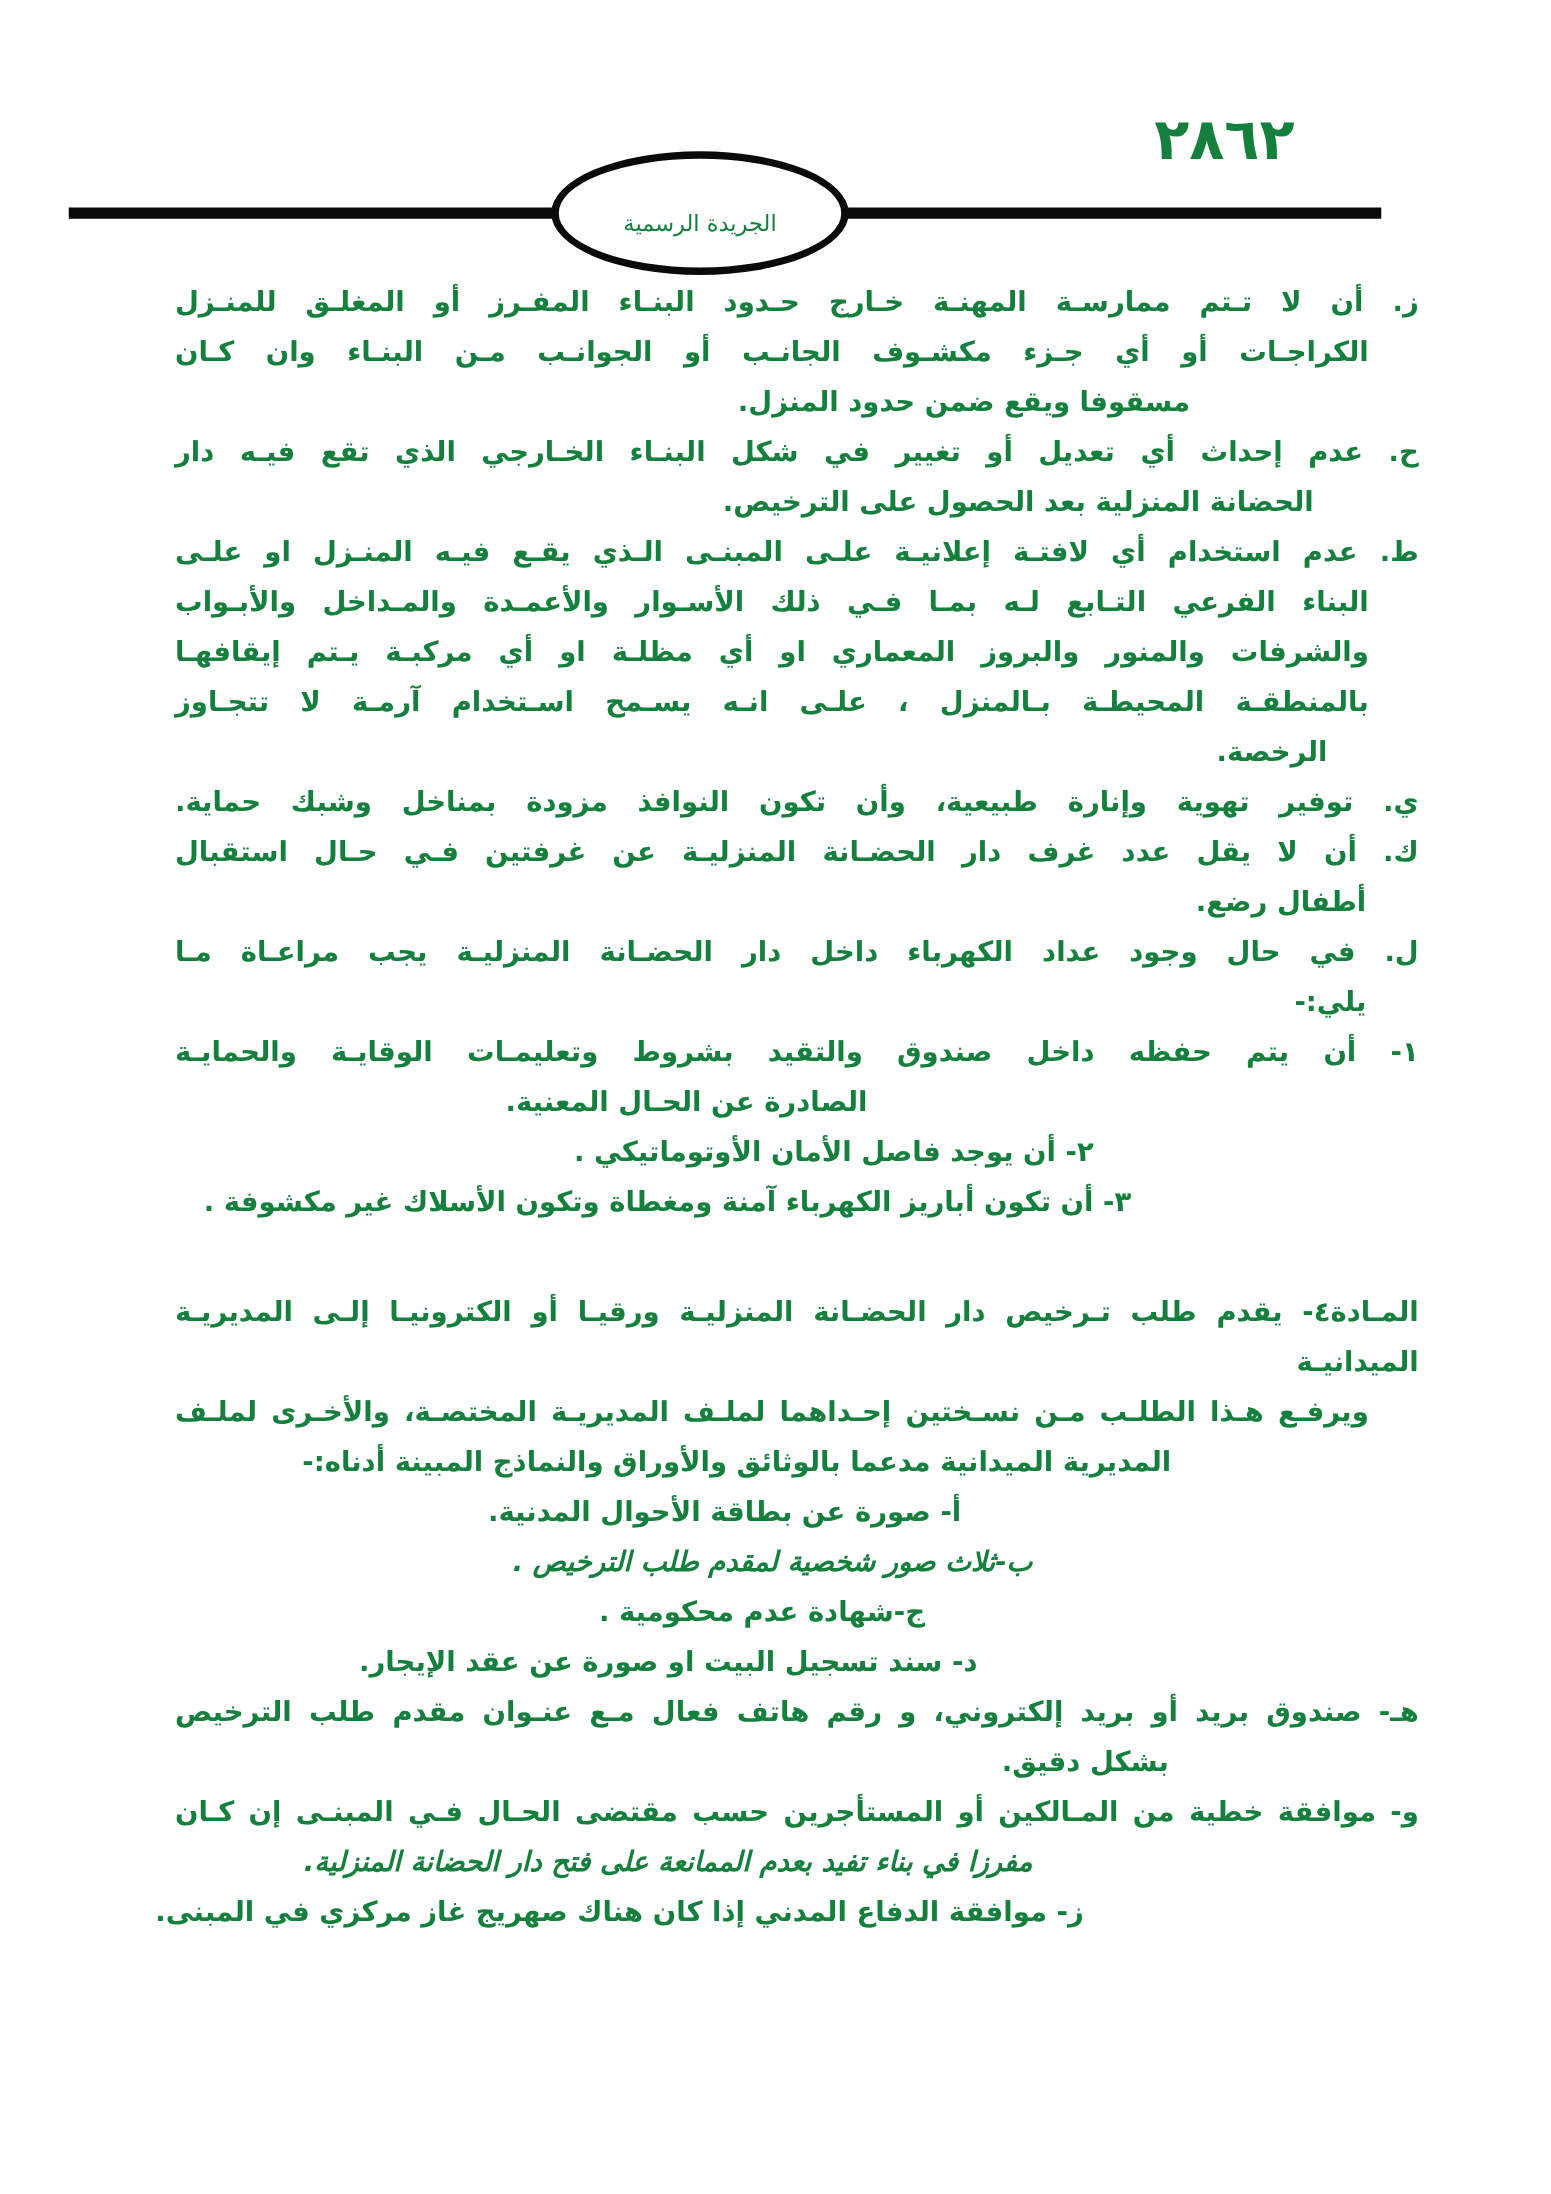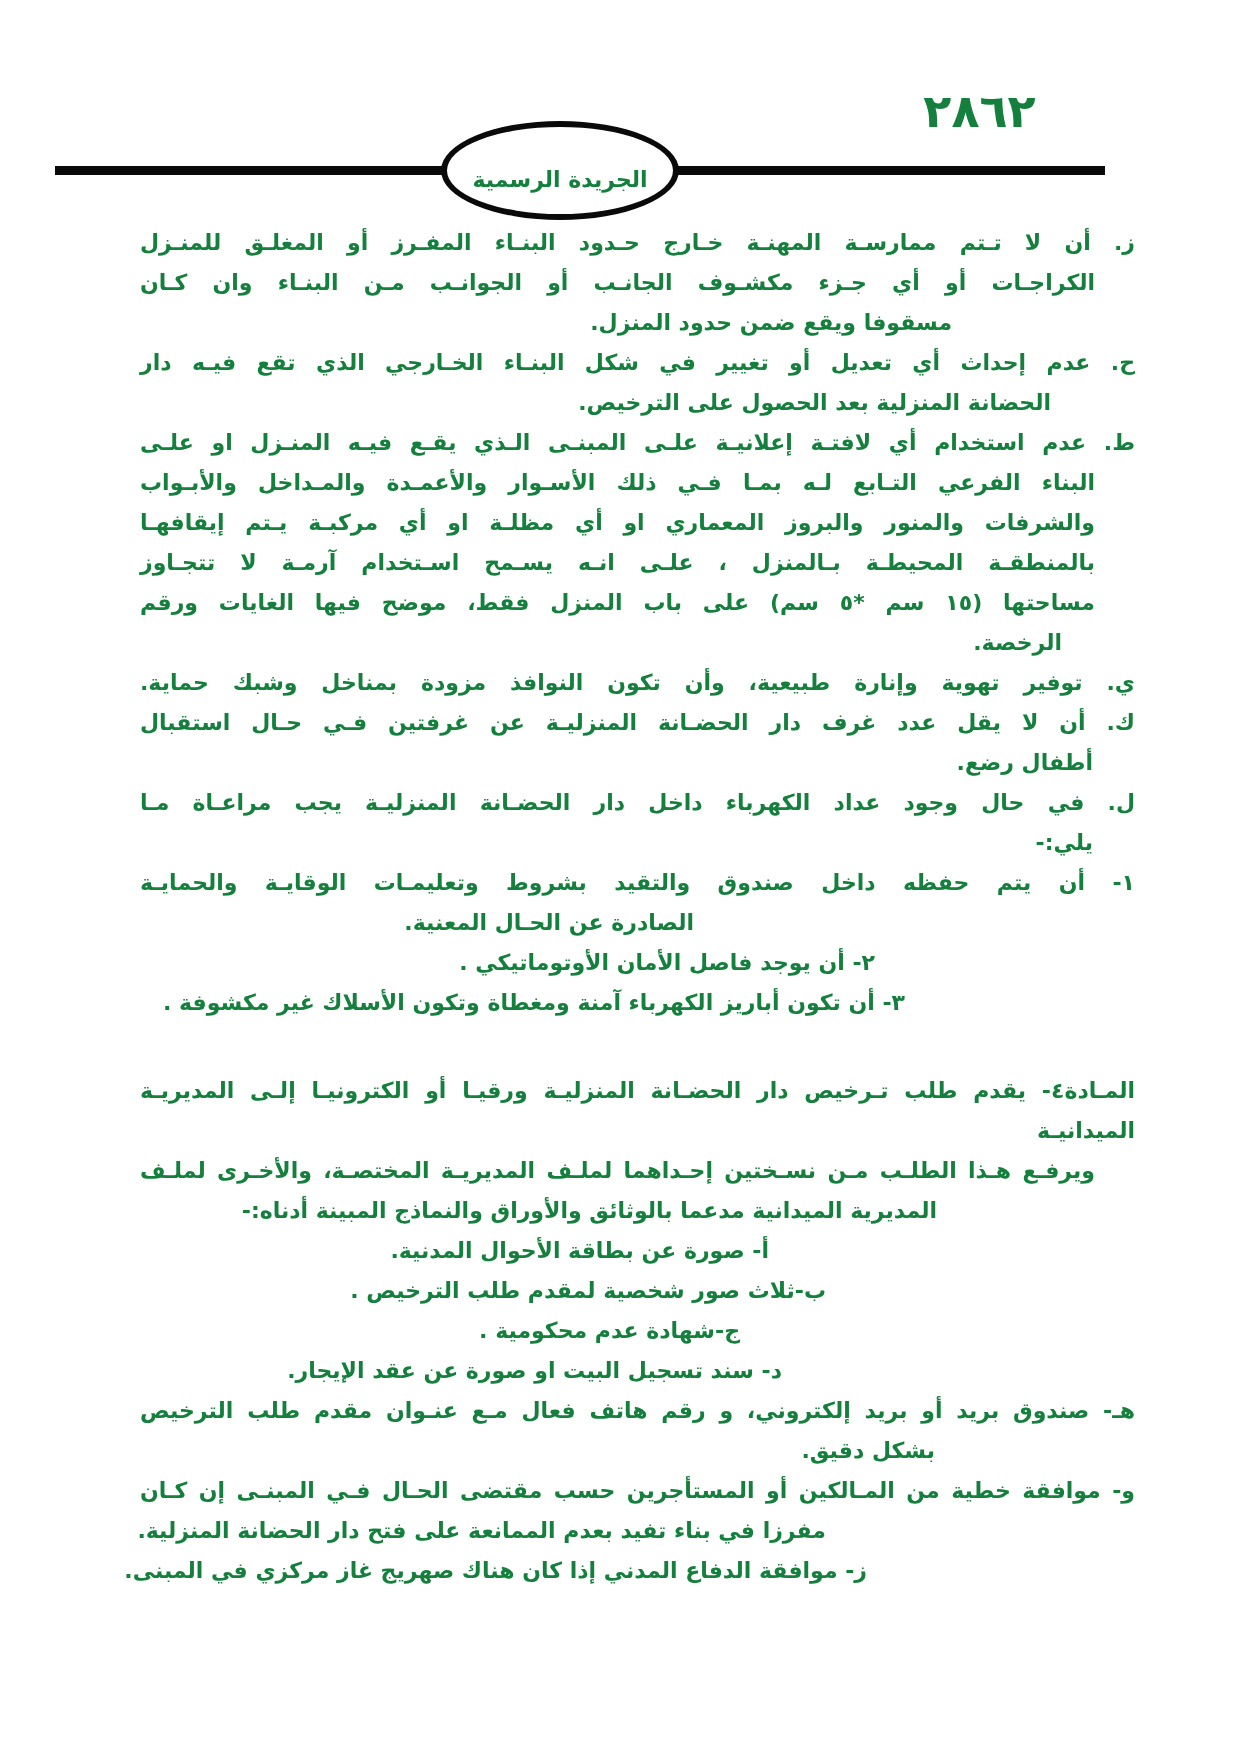--- a/index.html
+++ b/index.html
@@ -43,22 +43,22 @@
     border: 6px solid #0a0a0a;
     border-radius: 50%;
     box-sizing: border-box;
     display: flex;
     align-items: center;
     justify-content: center;
     padding-top: 18px;
     z-index: 2;
   }
   .banner-label {
-    font-size: 22px;
-    font-weight: bold;
+    font-size: 18px;
+    font-weight: normal;
     white-space: nowrap;
   }
   
   .doc-body {
     position: absolute;
     top: 208px;
     right: 106px;
     width: 995px;
     direction: rtl;
     margin-top: 15px;
@@ -77,21 +77,21 @@
   
   .r42  { padding-right: 42px; }
   .r73  { padding-right: 73px; }
   .r84  { padding-right: 84px; }
   .r183 { padding-right: 183px; }
   .r198 { padding-right: 198px; }
   .r200 { padding-right: 200px; }
   .r230 { padding-right: 230px; }
   .r260 { padding-right: 260px; }
   .r268 { padding-right: 268px; }
-  .r309 { padding-right: 309px; }
+  .r309 { padding-right: 309px; font-style: italic; }
   .r353 { padding-right: 353px; }
   .r366 { padding-right: 366px; }
   .r395 { padding-right: 395px; }
   .r441 { padding-right: 441px; }
   
   .gap-top { margin-top: 48px; }
 </style>
 </head>
 <body>
 
@@ -108,21 +108,20 @@
   <div class="doc-body">
     <div class="line j">ز. أن لا تـتم ممارسـة المهنـة خـارج حـدود البنـاء المفـرز أو المغلـق للمنـزل</div>
     <div class="line jh">الكراجـات أو أي جـزء مكشـوف الجانـب أو الجوانـب مـن البنـاء وان كـان</div>
     <div class="line r183">مسقوفا ويقع ضمن حدود المنزل.</div>
     <div class="line j">ح. عدم إحداث أي تعديل أو تغيير في شكل البنـاء الخـارجي الذي تقع فيـه دار</div>
     <div class="line r84">الحضانة المنزلية بعد الحصول على الترخيص.</div>
     <div class="line j">ط. عدم استخدام أي لافتـة إعلانيـة علـى المبنـى الـذي يقـع فيـه المنـزل او علـى</div>
     <div class="line jh">البناء الفرعي التـابع لـه بمـا فـي ذلك الأسـوار والأعمـدة والمـداخل والأبـواب</div>
     <div class="line jh">والشرفات والمنور والبروز المعماري او أي مظلـة او أي مركبـة يـتم إيقافهـا</div>
     <div class="line jh">بالمنطقـة المحيطـة بـالمنزل ، علـى انـه يسـمح اسـتخدام آرمـة لا تتجـاوز</div>
-    <div class="line jh">مساحتها (١٥ سم *٥ سم) على باب المنزل فقط، موضح فيها الغايات ورقم</div>
     <div class="line r73">الرخصة.</div>
     <div class="line j">ي. توفير تهوية وإنارة طبيعية، وأن تكون النوافذ مزودة بمناخل وشبك حماية.</div>
     <div class="line j">ك. أن لا يقل عدد غرف دار الحضـانة المنزليـة عن غرفتين فـي حـال استقبال</div>
     <div class="line r42">أطفال رضع.</div>
     <div class="line j">ل. في حال وجود عداد الكهرباء داخل دار الحضـانة المنزليـة يجب مراعـاة مـا</div>
     <div class="line r42">يلي:-</div>
     <div class="line j">١- أن يتم حفظه داخل صندوق والتقيد بشروط وتعليمـات الوقايـة والحمايـة</div>
     <div class="line r441">الصادرة عن الحـال المعنية.</div>
     <div class="line r260">٢- أن يوجد فاصل الأمان الأوتوماتيكي .</div>
     <div class="line r230">٣- أن تكون أباريز الكهرباء آمنة ومغطاة وتكون الأسلاك غير مكشوفة .</div>

